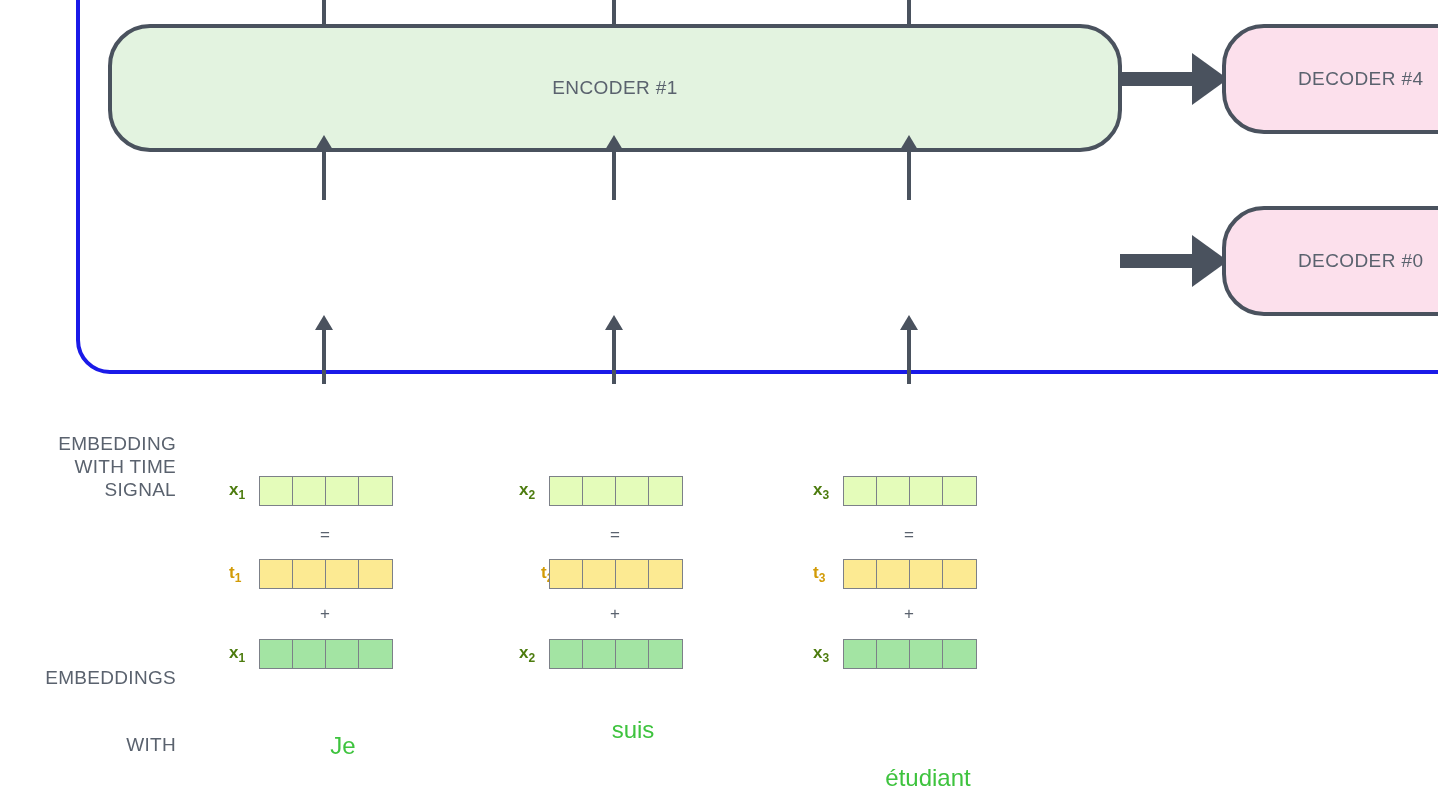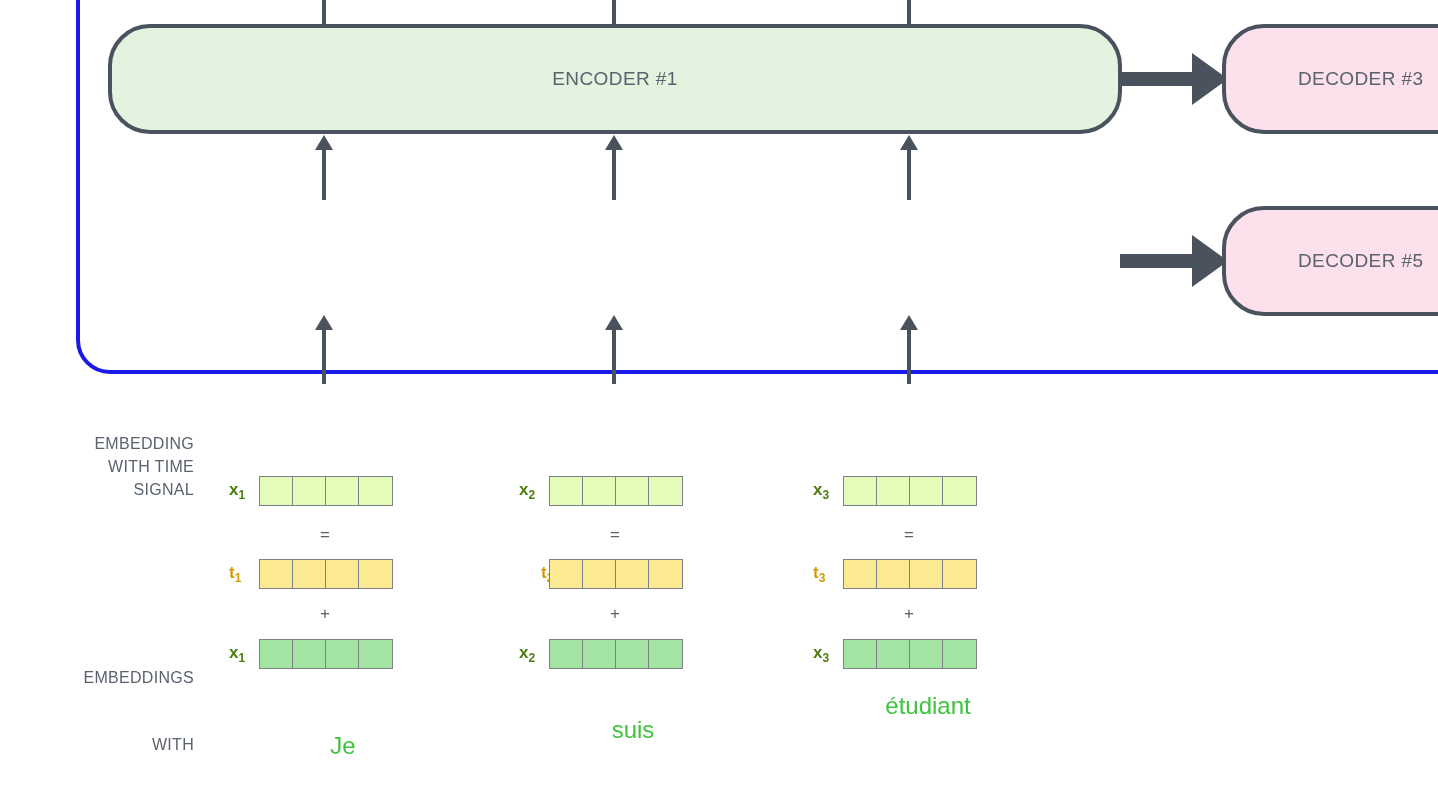--- a/index.html
+++ b/index.html
@@ -39,21 +39,21 @@
     border: 4px solid #4a525e;
     border-radius: 42px;
     display: flex;
     align-items: center;
     justify-content: center;
   }
   .encoder {
     background: #e3f3e0;
     left: 108px;
     width: 1014px;
-    height: 110px;
+    height: 128px;
   }
   .decoder {
     background: #fce0ec;
     left: 1222px;
     width: 420px;
     height: 110px;
   }
   .enc0, .dec0 { top: 206px; }
   .enc1, .dec1 { top: 24px; }
 
@@ -107,26 +107,25 @@
     border-top: 26px solid transparent;
     border-bottom: 26px solid transparent;
     border-left: 36px solid #4a525e;
   }
 
   
   .row-label {
     position: absolute;
     text-align: right;
     color: #5a626e;
-    font-size: 16px;
+    font-size: 19px;
     line-height: 23px;
     letter-spacing: 0.3px;
     font-family: "Liberation Sans", sans-serif;
     white-space: pre-line;
-    padding-left: 18px;
   }
 
   
   .vec {
     position: absolute;
     display: flex;
     height: 30px;
     border: 1.5px solid #7c8088;
     box-sizing: border-box;
   }
@@ -189,32 +188,32 @@
   <div class="v-arrow plain" style="left:612px; top:-10px; height:34px;"></div>
   <div class="v-arrow plain" style="left:907px; top:-10px; height:34px;"></div>
 
   <div class="block encoder enc1">
     <span class="block-label">ENCODER #1</span>
   </div>
 
   <div class="h-arrow" style="left:1120px; top:72px;"></div>
 
   <div class="block decoder dec1">
-    <span class="block-label">DECODER #3</span>
+    <span class="block-label">DECODER #4</span>
   </div>
 
   <div class="v-arrow" style="left:322px; top:148px; height:52px;"></div>
   <div class="v-arrow" style="left:612px; top:148px; height:52px;"></div>
   <div class="v-arrow" style="left:907px; top:148px; height:52px;"></div>
 
 
   <div class="h-arrow" style="left:1120px; top:254px;"></div>
 
   <div class="block decoder dec0">
-    <span class="block-label">DECODER #5</span>
+    <span class="block-label">DECODER #0</span>
   </div>
 
   <div class="v-arrow" style="left:322px; top:328px; height:56px;"></div>
   <div class="v-arrow" style="left:612px; top:328px; height:56px;"></div>
   <div class="v-arrow" style="left:907px; top:328px; height:56px;"></div>
 
   <div class="row-label" style="left:0px; top:432px; width:176px;">EMBEDDING
 WITH TIME
 SIGNAL</div>
 
@@ -322,15 +321,15 @@
   <span class="vec-tag tag-x" style="left:813px; top:643px;">
     <span>x</span><span class="sub">3</span>
   </span>
   <div class="vec embed" style="left:843px; top:639px;">
     <div class="cell"></div>
     <div class="cell"></div>
     <div class="cell"></div>
     <div class="cell"></div>
   </div>
 
-  <div class="word" style="left:909px; top:692px;text-align:right;">étudiant</div>
+  <div class="word" style="left:909px; top:764px;text-align:right;">étudiant</div>
 
 </div>
 
 </body></html>

